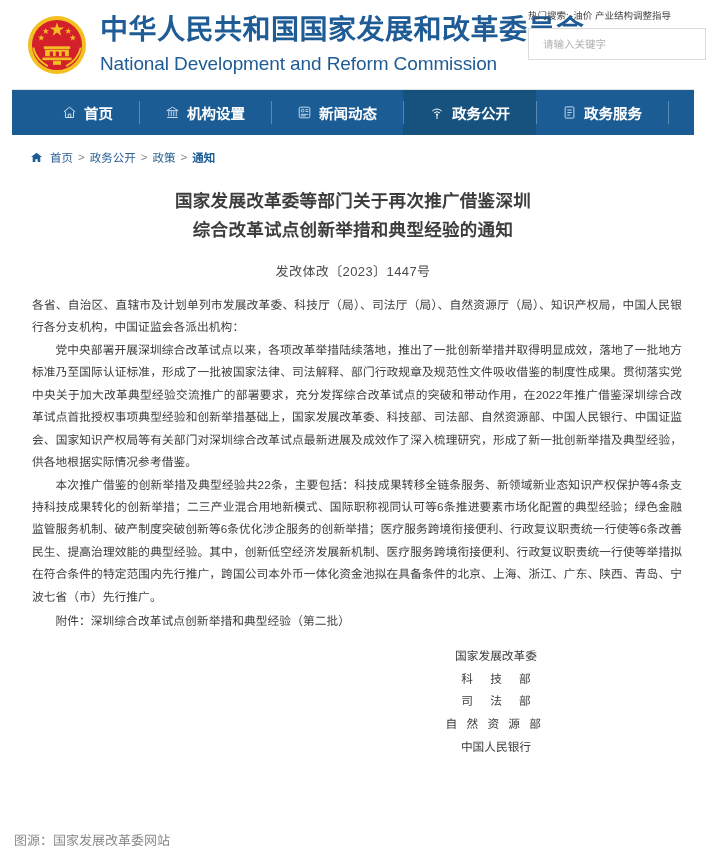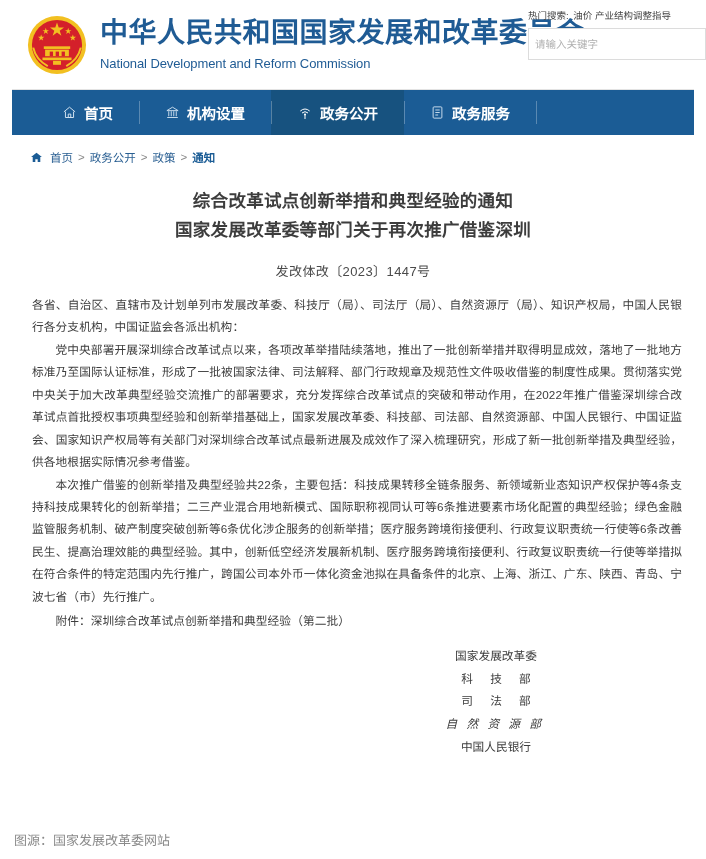--- a/index.html
+++ b/index.html
@@ -35,21 +35,21 @@
   .brand-text { display: flex; flex-direction: column; justify-content: center; }
   .brand-cn {
     font-size: 28px;
     font-weight: bold;
     color: #1f5b94;
     letter-spacing: 0.5px;
     line-height: 1.15;
     white-space: nowrap;
   }
   .brand-en {
-    font-size: 13px;
+    font-size: 19px;
     color: #1f5b94;
     letter-spacing: -0.1px;
     line-height: 1.2;
     white-space: nowrap;
     margin-top: 7px;
   }
   .search-zone {
     position: absolute;
     right: 0; top: 10px;
     width: 178px;
@@ -62,21 +62,21 @@
     line-height: 1.2;
   }
   .hot-label { color: #444; }
   .hot-kw { color: #444; margin-left: 2px; }
   .search-box {
     border: 1px solid #dcdcdc;
     background: #fff;
     height: 32px;
     display: flex;
     align-items: center;
-    padding: 0 4px;
+    padding: 0 12px;
   }
   .search-box input {
     border: 0; outline: 0;
     font-size: 10.5px;
     color: #333;
     width: 100%;
     background: transparent;
     font-family: "Liberation Sans", sans-serif;
   }
   .search-box input::placeholder { color: #b0b0b0; }
@@ -190,21 +190,21 @@
   }
   .sign-line {
     font-size: 11.7px;
     color: #3c3c3c;
     line-height: 1.95;
     white-space: pre;
     text-align: center;
     min-width: 96px;
   }
   .sign-sp { letter-spacing: 7px; padding-left: 7px; }
-  .sign-sp2 { letter-spacing: 3px; padding-left: 3px; font-style: italic; }
+  .sign-sp2 { letter-spacing: 3px; padding-left: 3px; }
 
   
   .source {
     position: absolute;
     left: 14px;
     bottom: 10px;
     font-size: 13px;
     color: #8a8a8a;
   }
 </style>
@@ -278,20 +278,33 @@
           <path d="M6 10 V18"></path>
             <path d="M10 10 V18"></path>
             <path d="M14 10 V18"></path>
             <path d="M18 10 V18"></path>
           <path d="M3.5 20 H20.5"></path>
         </svg>
       </span>
       <span>机构设置</span>
     </div>
 
+    <div class="nav-item">
+      <span class="nav-ico">
+        <svg width="15" height="15" viewBox="0 0 24 24" fill="none" stroke="#cfe0ef" stroke-width="1.5">
+          <rect x="3.5" y="3.5" width="17" height="17" rx="2"></rect>
+          <circle cx="9" cy="9" r="2.2"></circle>
+          <path d="M13.5 7.5 H18"></path>
+            <path d="M13.5 10.5 H18"></path>
+          <path d="M6 15 H18"></path>
+            <path d="M6 17.5 H14"></path>
+        </svg>
+      </span>
+      <span>新闻动态</span>
+    </div>
 
     <div class="nav-item active">
       <span class="nav-ico">
         <svg width="16" height="16" viewBox="0 0 24 24" fill="none" stroke="#ffffff" stroke-width="1.5">
           <path d="M5 9 Q12 3 19 9"></path>
           <path d="M7.5 12 Q12 8 16.5 12"></path>
           <circle cx="12" cy="14.5" r="1.6" fill="#ffffff" stroke="none"></circle>
           <path d="M12 16 V21"></path>
         </svg>
       </span>
@@ -324,22 +337,22 @@
     <a>政务公开</a>
     <span class="crumb-sep">&gt;</span>
     <a>政策</a>
     <span class="crumb-sep">&gt;</span>
     <span class="crumb-current">通知</span>
   </div>
 
   <div class="article">
 
     <div class="title">
+      <div>国家发展改革委等部门关于再次推广借鉴深圳</div>
       <div>综合改革试点创新举措和典型经验的通知</div>
-      <div>国家发展改革委等部门关于再次推广借鉴深圳</div>
     </div>
 
     <div class="docnum">发改体改〔2023〕1447号</div>
 
     <p class="para">各省、自治区、直辖市及计划单列市发展改革委、科技厅（局）、司法厅（局）、自然资源厅（局）、知识产权局，中国人民银行各分支机构，中国证监会各派出机构：</p>
     <p class="para indent">党中央部署开展深圳综合改革试点以来，各项改革举措陆续落地，推出了一批创新举措并取得明显成效，落地了一批地方标准乃至国际认证标准，形成了一批被国家法律、司法解释、部门行政规章及规范性文件吸收借鉴的制度性成果。贯彻落实党中央关于加大改革典型经验交流推广的部署要求，充分发挥综合改革试点的突破和带动作用，在2022年推广借鉴深圳综合改革试点首批授权事项典型经验和创新举措基础上，国家发展改革委、科技部、司法部、自然资源部、中国人民银行、中国证监会、国家知识产权局等有关部门对深圳综合改革试点最新进展及成效作了深入梳理研究，形成了新一批创新举措及典型经验，供各地根据实际情况参考借鉴。</p>
     <p class="para indent">本次推广借鉴的创新举措及典型经验共22条，主要包括：科技成果转移全链条服务、新领域新业态知识产权保护等4条支持科技成果转化的创新举措；二三产业混合用地新模式、国际职称视同认可等6条推进要素市场化配置的典型经验；绿色金融监管服务机制、破产制度突破创新等6条优化涉企服务的创新举措；医疗服务跨境衔接便利、行政复议职责统一行使等6条改善民生、提高治理效能的典型经验。其中，创新低空经济发展新机制、医疗服务跨境衔接便利、行政复议职责统一行使等举措拟在符合条件的特定范围内先行推广，跨国公司本外币一体化资金池拟在具备条件的北京、上海、浙江、广东、陕西、青岛、宁波七省（市）先行推广。</p>
     <p class="para attach">附件：深圳综合改革试点创新举措和典型经验（第二批）</p>
 
     <div class="sign-block">

